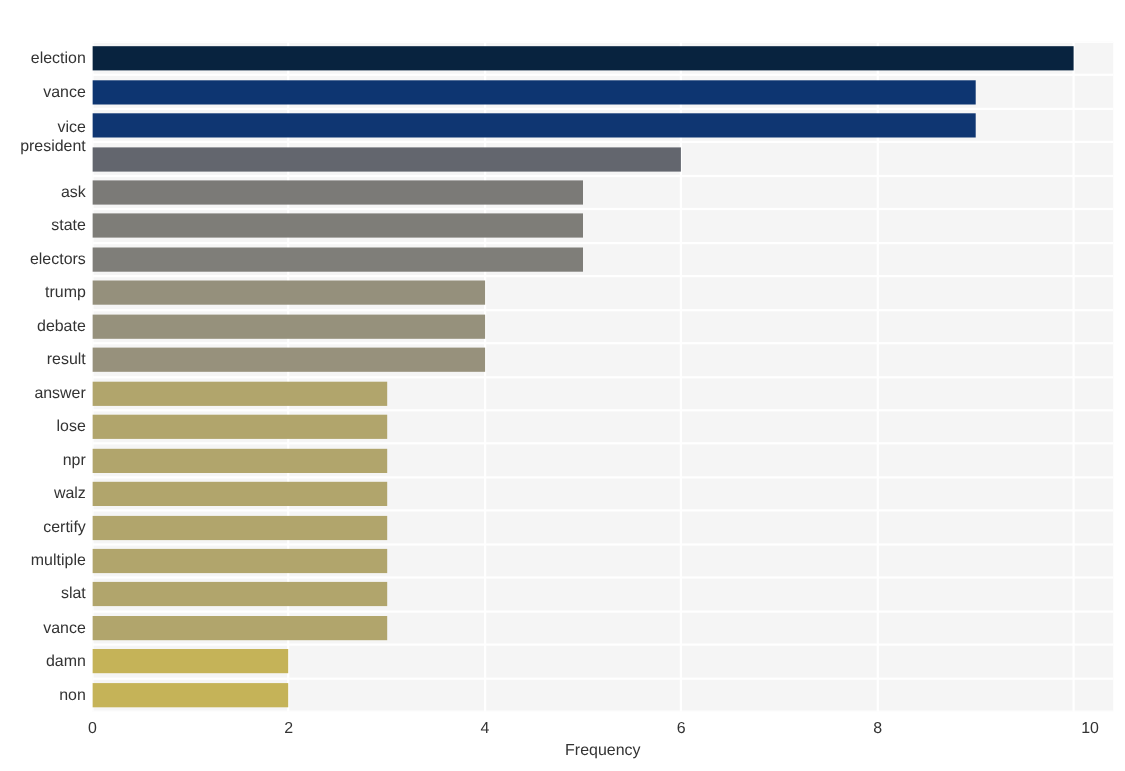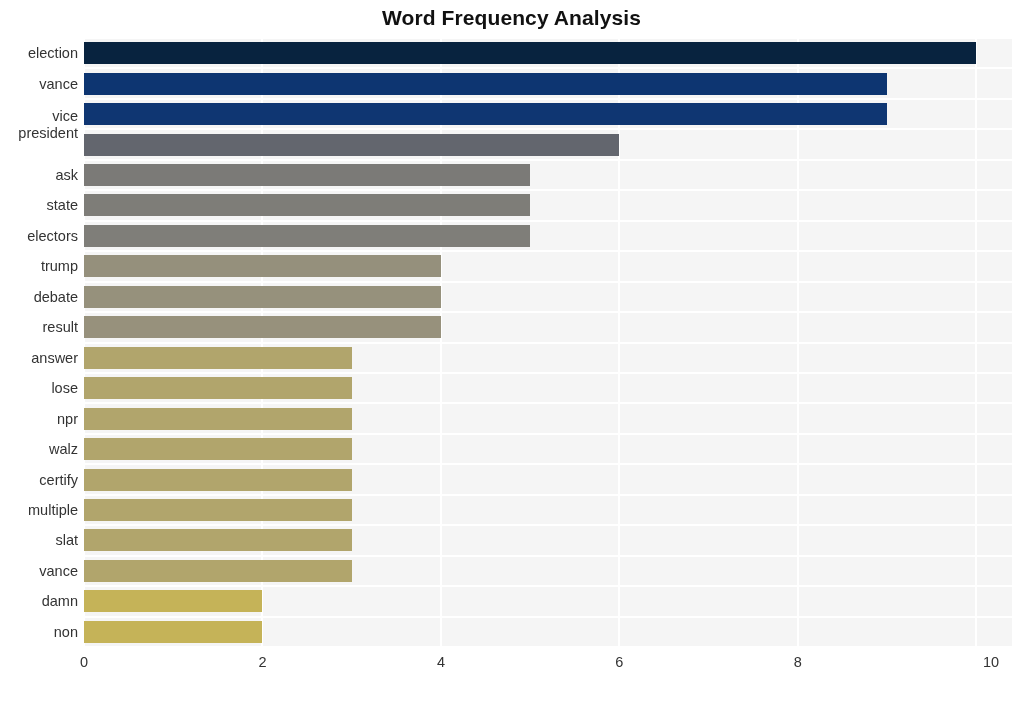--- a/index.html
+++ b/index.html
@@ -102,21 +102,20 @@
     text-align: center;
     font-size: 14.5px;
     color: #333333;
   }
 </style>
 </head>
 <body>
 
 <div id="figure">
 
-  <div id="chart-title">Word Frequency Analysis</div>
 
   <div id="plot-area">
       <div class="hgrid" style="top: -1px;"></div>
       <div class="hgrid" style="top: 29.45px;"></div>
       <div class="hgrid" style="top: 59.9px;"></div>
       <div class="hgrid" style="top: 90.35px;"></div>
       <div class="hgrid" style="top: 120.8px;"></div>
       <div class="hgrid" style="top: 151.25px;"></div>
       <div class="hgrid" style="top: 181.7px;"></div>
       <div class="hgrid" style="top: 212.15px;"></div>
@@ -186,14 +185,15 @@
 
   <div id="xticks">
       <div class="xtick" style="left: 84px;">0</div>
       <div class="xtick" style="left: 262.462px;">2</div>
       <div class="xtick" style="left: 440.923px;">4</div>
       <div class="xtick" style="left: 619.385px;">6</div>
       <div class="xtick" style="left: 797.846px;">8</div>
       <div class="xtick" style="left: 991px;">10</div>
     </div>
 
+  <div id="xaxis-label">Frequency</div>
 
 </div>
 
 </body></html>

